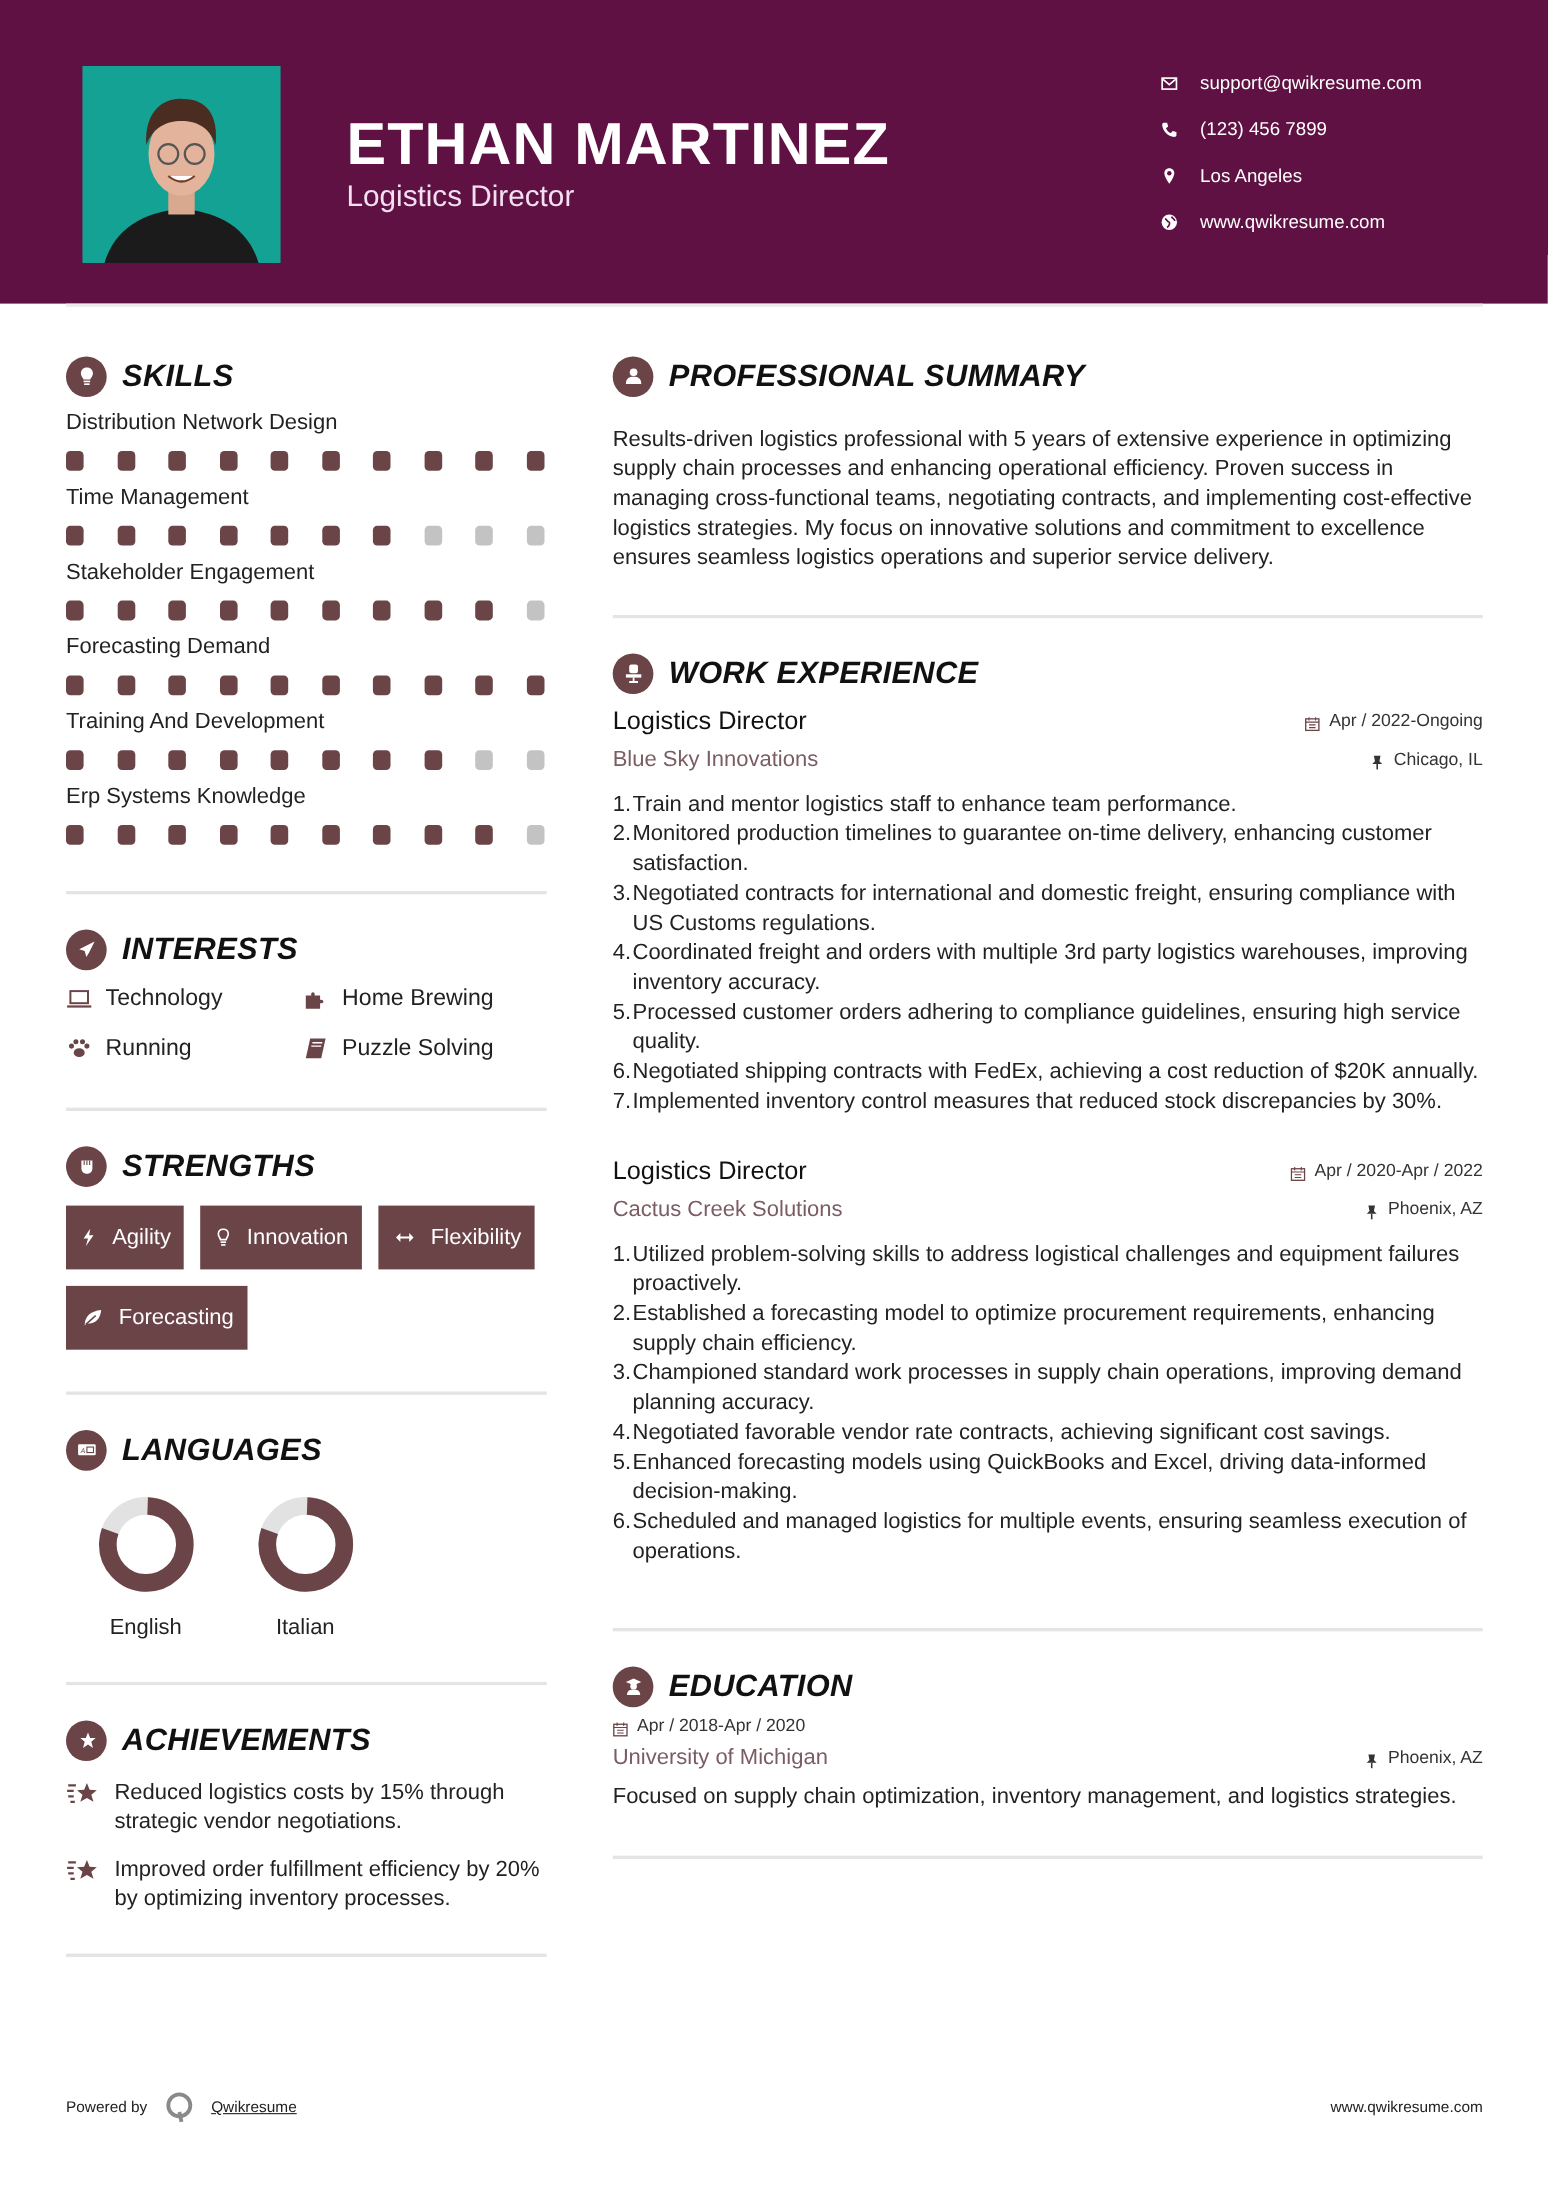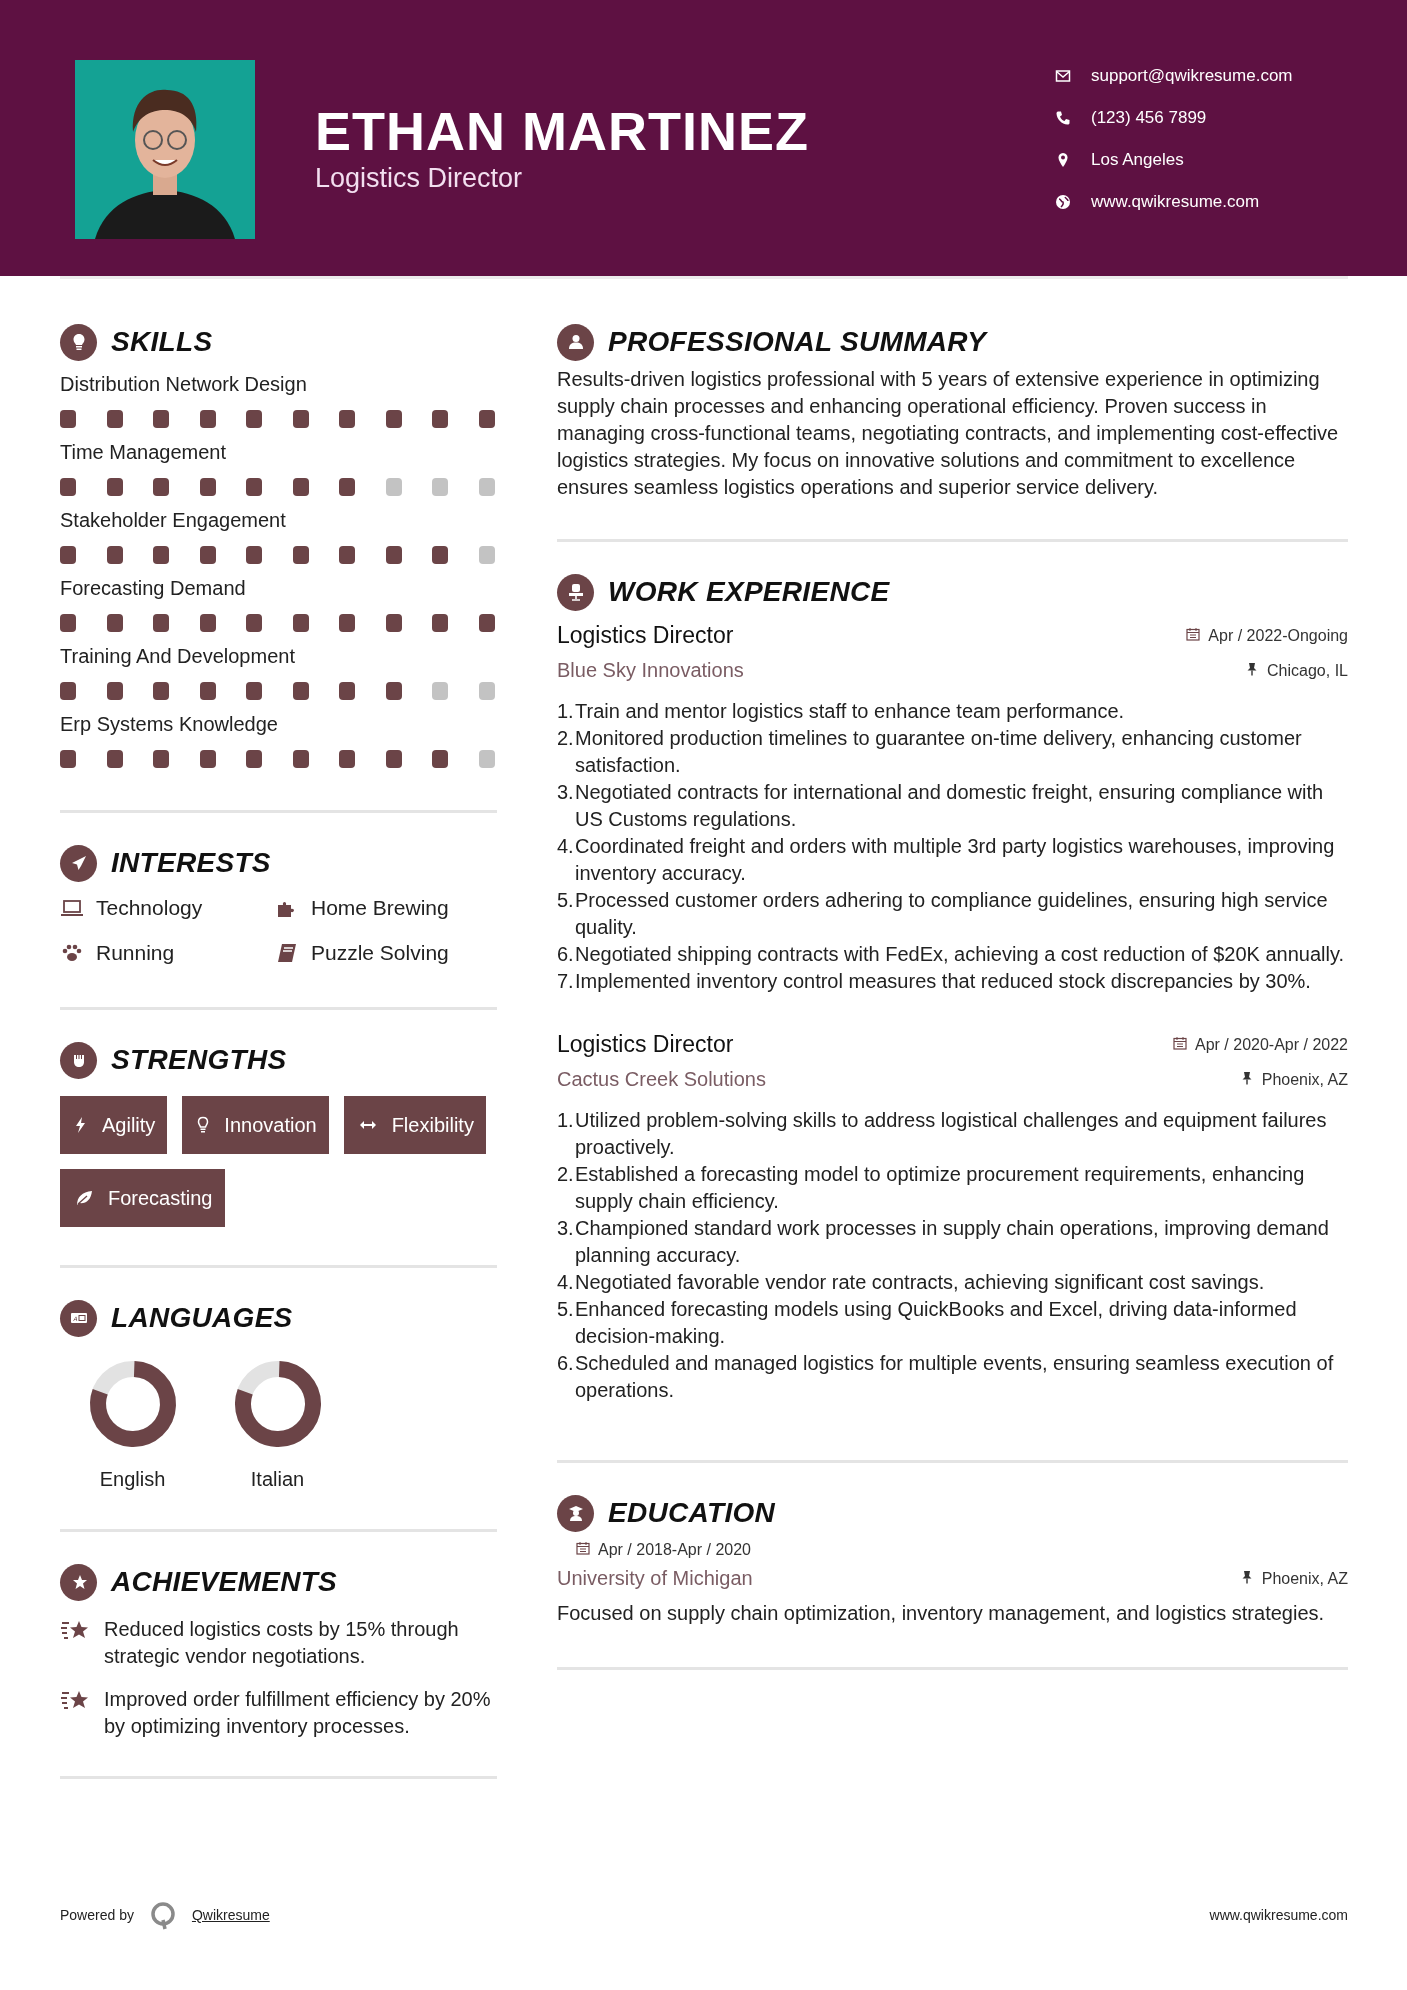--- a/index.html
+++ b/index.html
@@ -42,26 +42,26 @@
 
   .langs { display: flex; margin-top: 22px; }
   .lang { width: 145px; display: flex; flex-direction: column; align-items: center; }
   .lang svg { width: 88px; height: 88px; }
   .lang-name { font-size: 20px; color: #222; margin-top: 20px; }
 
   .ach { display: flex; margin-top: 14px; }
   .ach svg { width: 30px; height: 26px; flex: none; margin-right: 14px; margin-top: 2px; }
   .ach-text { font-size: 20px; line-height: 27px; color: #222; }
 
-  .summary { font-size: 20px; line-height: 27px; color: #222; margin-top: 4px; }
+  .summary { font-size: 20px; line-height: 27px; color: #222; margin-top: 24px; }
 
   .job-row { display: flex; justify-content: space-between; align-items: center; }
   .job-title { font-size: 23px; color: #111; }
   .job-org { font-size: 20px; color: #7a5c63; }
-  .meta { font-size: 16px; color: #333; display: flex; align-items: flex-start; margin-left: 19px; }
+  .meta { font-size: 16px; color: #333; display: flex; align-items: flex-end; }
   .meta svg { width: 14px; height: 14px; margin-right: 8px; }
   .bullets { margin-top: 16px; font-size: 20px; line-height: 27px; color: #222; }
   .bullets li { list-style: none; display: flex; }
   .bullets .num { width: 18px; flex: none; }
 
   .footer { position: absolute; top: 1900px; left: 60px; width: 1288px; display: flex; justify-content: space-between; align-items: center; font-size: 14px; color: #222; }
   .footer .brand { display: flex; align-items: center; }
   .footer .brand svg { width: 30px; height: 30px; margin: 0 14px; }
   .footer a { color: #222; text-decoration: underline; }
 </style>

